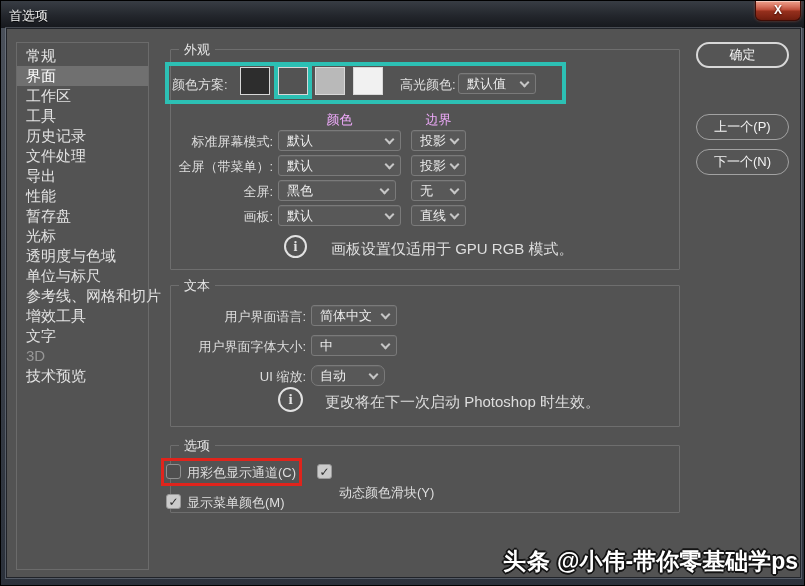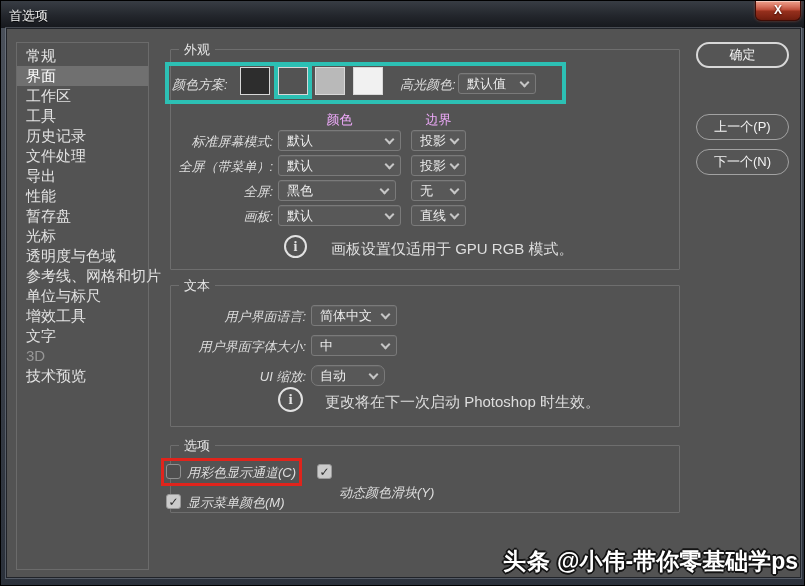--- a/index.html
+++ b/index.html
@@ -18,21 +18,21 @@
     box-shadow:inset 0 1px 0 rgba(255,255,255,.45), 0 0 3px rgba(255,120,90,.4);}
   .close-x{position:absolute;left:0;right:0;top:2px;text-align:center;color:#fff;font-weight:bold;font-size:12px;text-shadow:0 1px 2px #3a0c04;}
   
   .sidebar{position:absolute;left:9px;top:13px;width:133px;height:528px;border:1px solid #6b6b6b;background:#535353;padding-top:3px;}
   .side-item{height:20px;line-height:20px;padding-left:9px;font-size:15px;color:#e2e2e2;white-space:nowrap;cursor:pointer;}
   .side-item.selected{background:#707070;color:#fff;}
   .side-item.dimmed{color:#979797;}
   
   .group{position:absolute;left:163px;width:510px;border:1px solid #6e6e6e;border-radius:1px;}
   .legend{position:absolute;top:-9px;left:8px;background:#535353;padding:0 5px;font-size:13px;color:#e6e6e6;}
-  .lbl{position:absolute;font-size:13px;color:#dedede;white-space:nowrap;font-style:italic;}
+  .lbl{position:absolute;font-size:13px;color:#dedede;white-space:nowrap;}
   .lbl.r{text-align:right;}
   .dd{position:absolute;height:21px;background:#585858;border:1px solid #7a7a7a;border-radius:3px;
       font-size:13px;color:#ececec;line-height:19px;padding:0 20px 0 8px;white-space:nowrap;overflow:hidden;cursor:pointer;
       box-shadow:inset 0 1px 0 rgba(255,255,255,.06);}
   .chev{position:absolute;right:7px;top:5px;width:7px;height:7px;border-left:2px solid #c6c6c6;border-bottom:2px solid #c6c6c6;transform:rotate(-45deg);}
   .swatch{position:absolute;width:30px;height:28px;border:1px solid #d8d8d8;cursor:pointer;}
   .swatch.selected{box-shadow:0 0 0 4px #2cc0b4;}
   .info-icon{position:absolute;border:2px solid #e2e2e2;border-radius:50%;color:#e2e2e2;
      display:flex;align-items:center;justify-content:center;
      font-family:"Liberation Serif","DejaVu Serif",serif;font-weight:bold;font-style:normal;}
@@ -73,22 +73,22 @@
       <div class="side-item selected">界面</div>
       <div class="side-item">工作区</div>
       <div class="side-item">工具</div>
       <div class="side-item">历史记录</div>
       <div class="side-item">文件处理</div>
       <div class="side-item">导出</div>
       <div class="side-item">性能</div>
       <div class="side-item">暂存盘</div>
       <div class="side-item">光标</div>
       <div class="side-item">透明度与色域</div>
+      <div class="side-item">单位与标尺</div>
       <div class="side-item">参考线、网格和切片</div>
-      <div class="side-item">单位与标尺</div>
       <div class="side-item">增效工具</div>
       <div class="side-item">文字</div>
       <div class="side-item dimmed">3D</div>
       <div class="side-item">技术预览</div>
     </div>
 
     <div class="group" style="top:20px;height:221px;">
       <span class="legend">外观</span>
 
       <div class="anno-cyan" style="left:-6px;top:12px;width:401px;height:42px;"></div>

